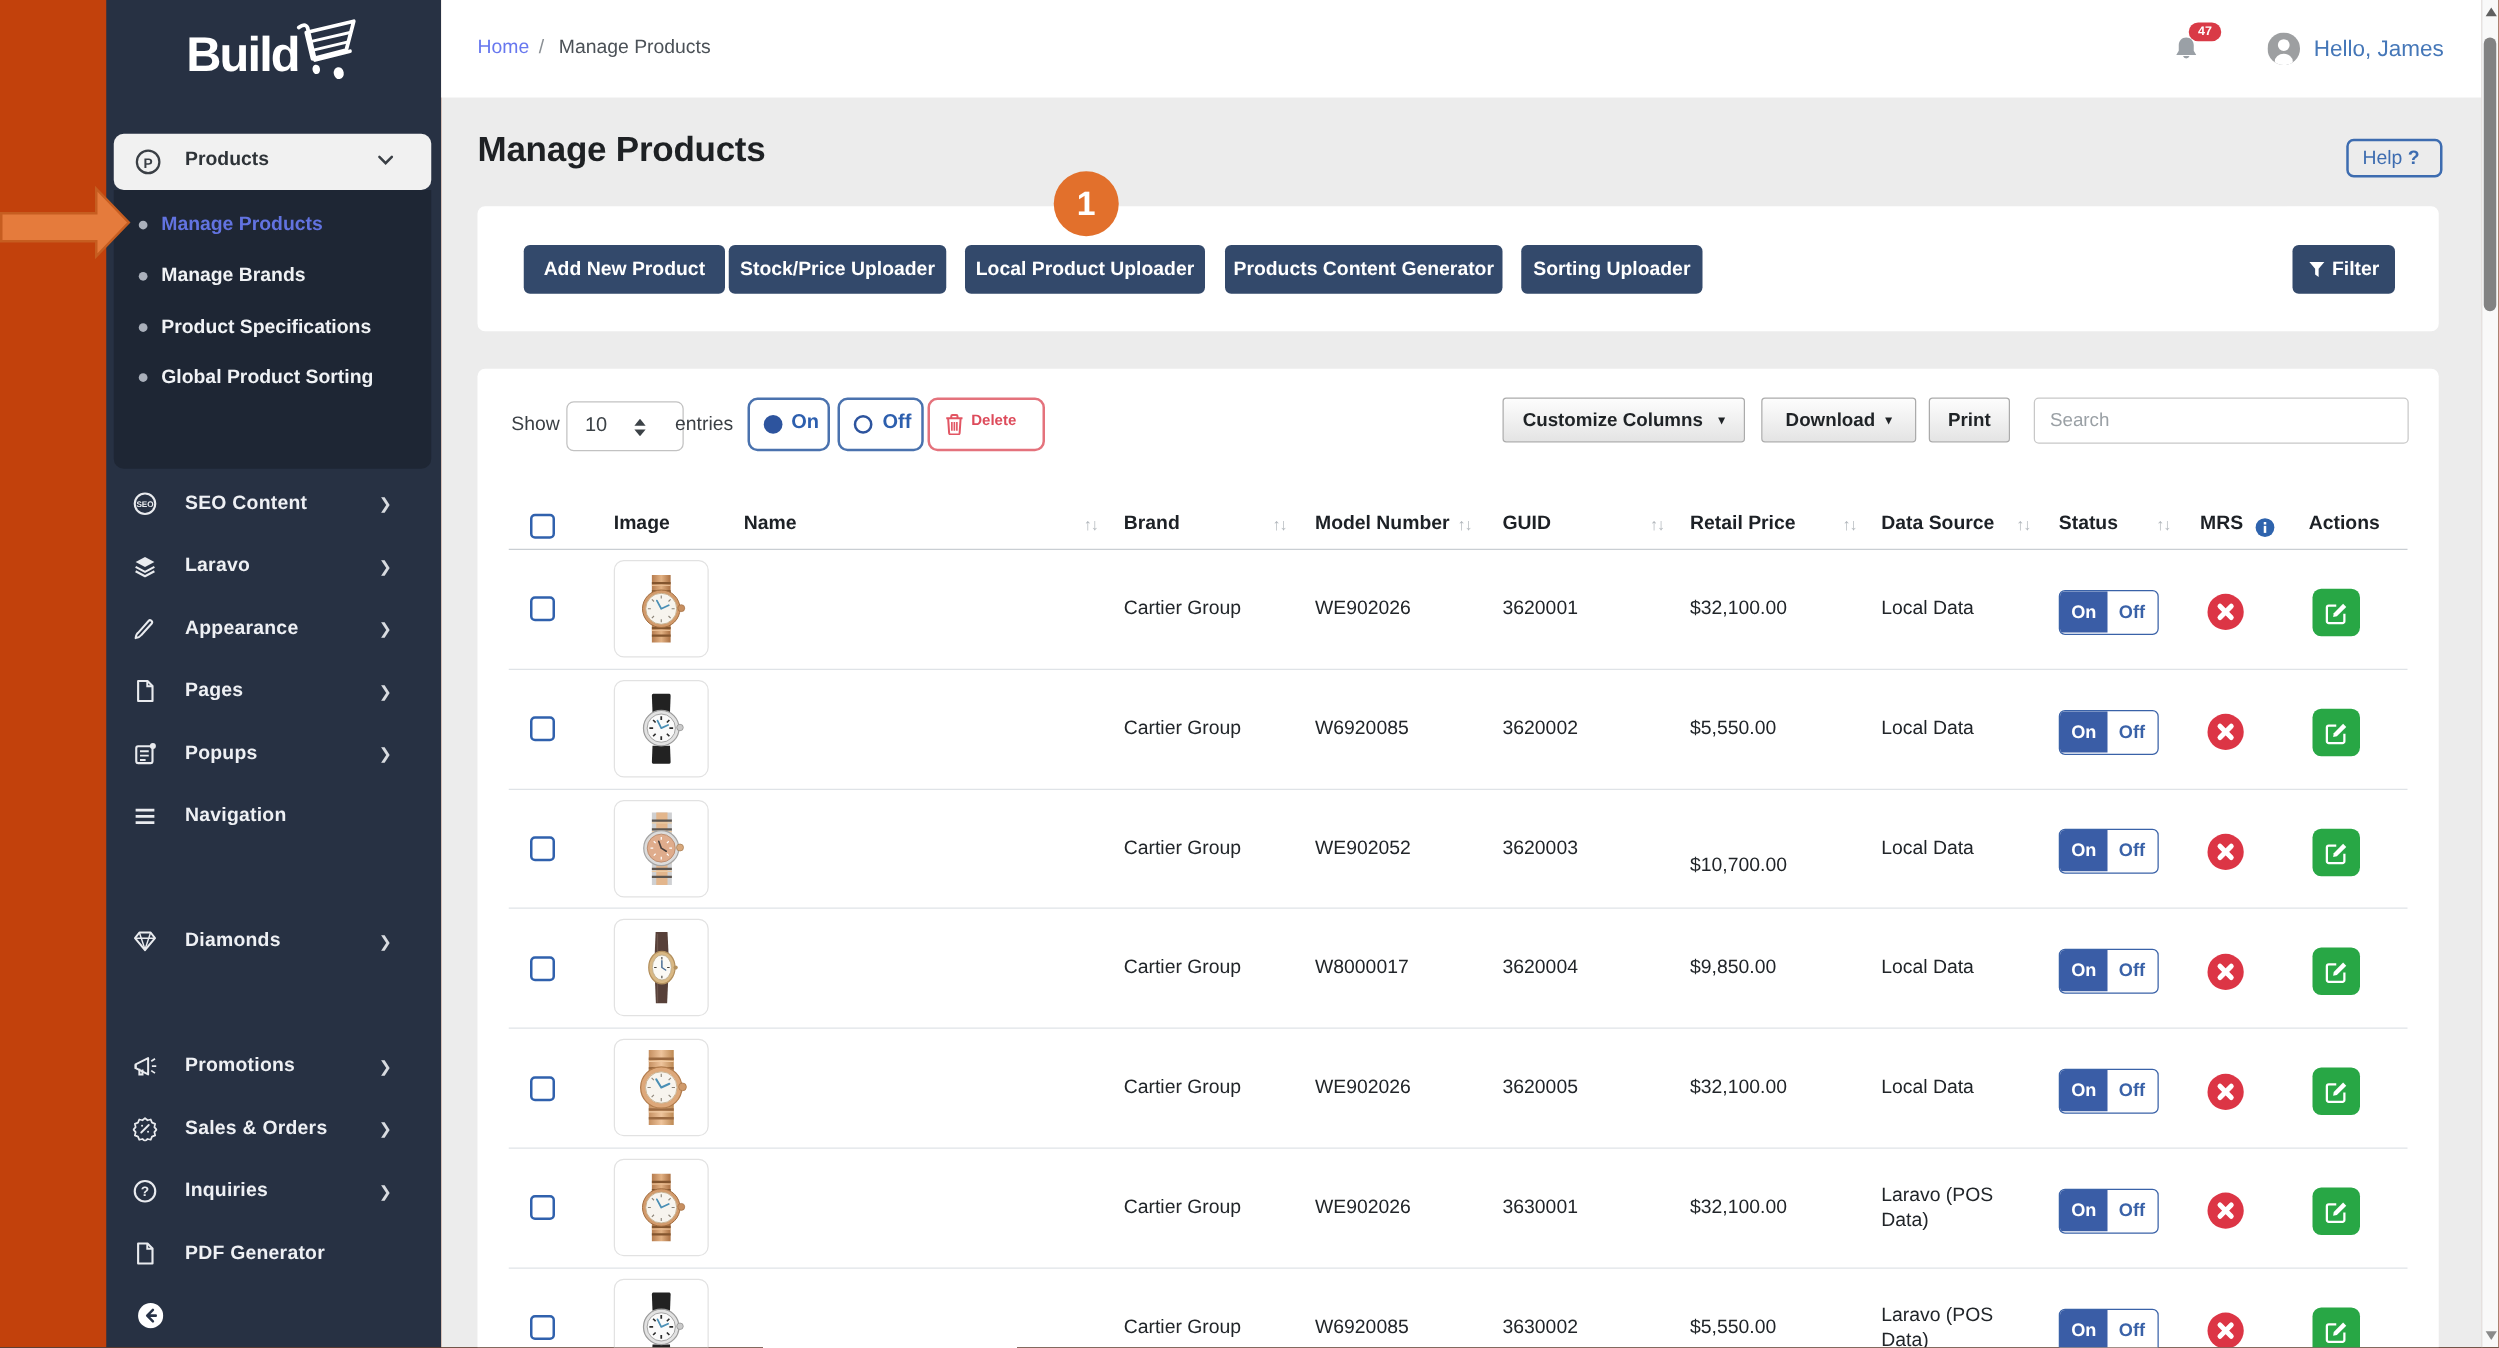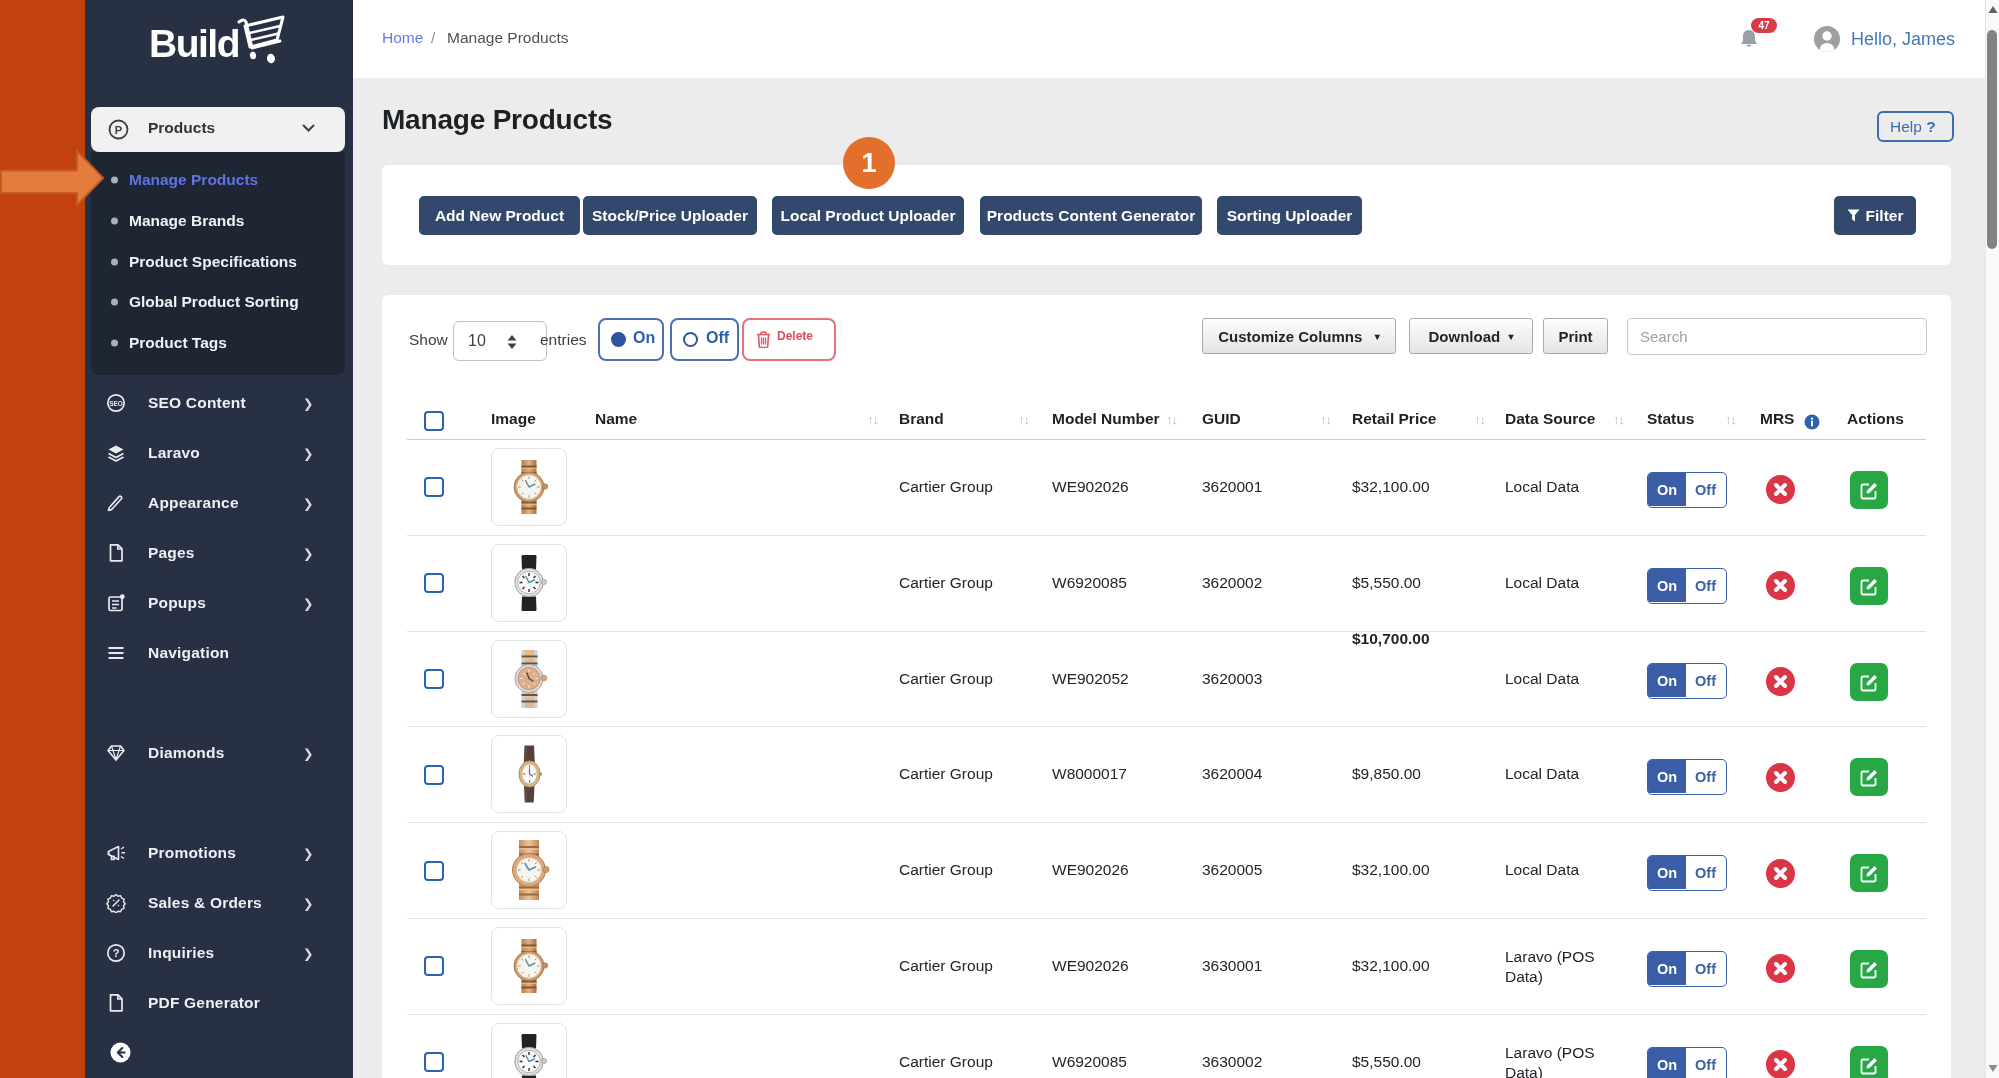--- a/index.html
+++ b/index.html
@@ -73,24 +73,20 @@
         <span class="dot" style="left:26px;"></span>
         <span class="tx">Manage Brands</span>
       </div>
     <div class="sub" style="top:241px;">
         <span class="dot" style="left:26px;"></span>
         <span class="tx">Product Specifications</span>
       </div>
     <div class="sub" style="top:281px;">
         <span class="dot" style="left:26px;"></span>
         <span class="tx">Global Product Sorting</span>
-      </div>
-    <div class="sub" style="top:322px;">
-        <span class="dot" style="left:26px;"></span>
-        <span class="tx">Product Tags</span>
       </div>
 
     <div class="mitem" style="top:378px;">
         <svg class="ic" viewBox="0 0 20 20">
           <circle cx="10" cy="10" r="8.2" fill="none" stroke="#e9ebef" stroke-width="1.7"></circle>
           <text x="10" y="12.6" text-anchor="middle" font-size="6.5" font-weight="bold" fill="#e9ebef" font-family="Liberation Sans">SEO</text>
         </svg>
         <span class="tx">SEO Content</span>
         <span class="ar">❯</span>
       </div>
@@ -369,21 +365,21 @@
 <circle cx="24" cy="29.5" r="11.2" fill="#dfac8c" stroke="#b8886a" stroke-width=".7"></circle>
 <g stroke="#fff" stroke-width="1">
               <path d="M24 20.5 v2.2 M24 36.3 v2.2 M15.4 29.5 h2.2 M30.4 29.5 h2.2 M18 24 l1.5 1.5 M28.5 34 l1.5 1.5 M30 24 l-1.5 1.5 M18 35.5 l1.5 -1.5"></path>
             </g>
 <path d="M24 29.5 L22 24 M24 29.5 L28 32" stroke="#473f3c" stroke-width="1.3" stroke-linecap="round"></path>
 </svg>
         </div>
     <span class="cell" style="left:546px; top:670px;">Cartier Group</span>
     <span class="cell" style="left:699px; top:670px;">WE902052</span>
     <span class="cell" style="left:849px; top:670px;">3620003</span>
-    <span class="cell" style="left:999px; top:630px;font-weight:bold;">$10,700.00</span>
+    <span class="cell" style="left:999px; top:684px;">$10,700.00</span>
     <span class="cell" style="left:1152px; top:670px;">Local Data</span>
     <div class="toggle" style="left:1294px; top:663px;">
           <div class="on">On</div>
           <div class="off">Off</div>
         </div>
     <div class="redx" style="left:1413px; top:667px;">
           <svg width="15" height="15" viewBox="0 0 15 15">
             <path d="M3 3 L12 12 M12 3 L3 12" stroke="#fff" stroke-width="4" stroke-linecap="round"></path>
           </svg>
         </div>

